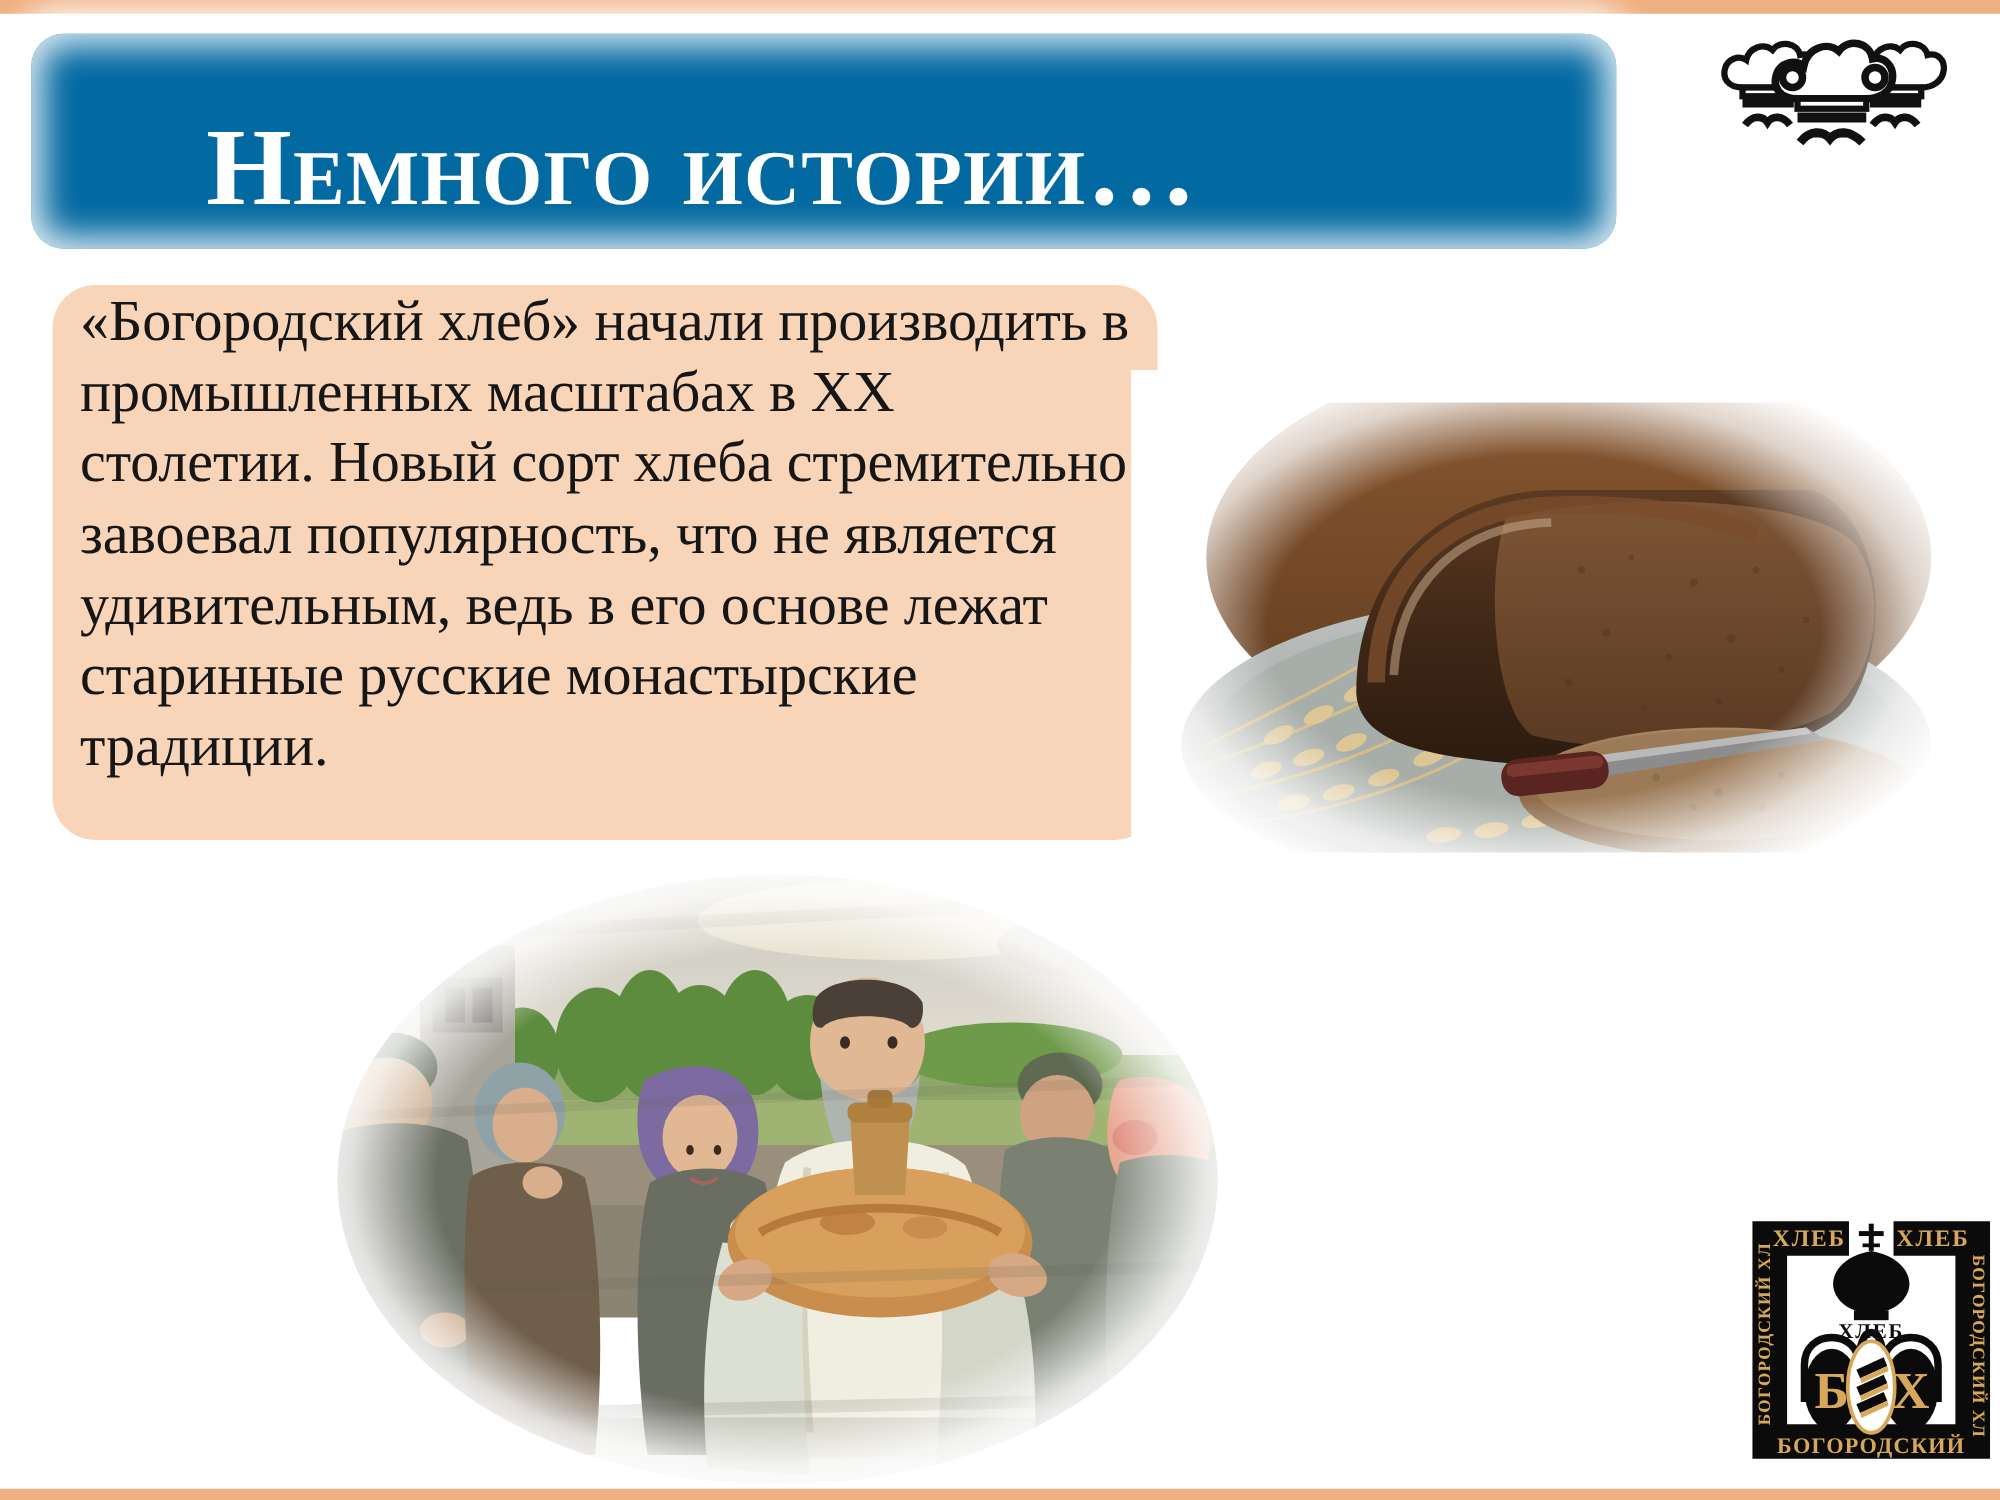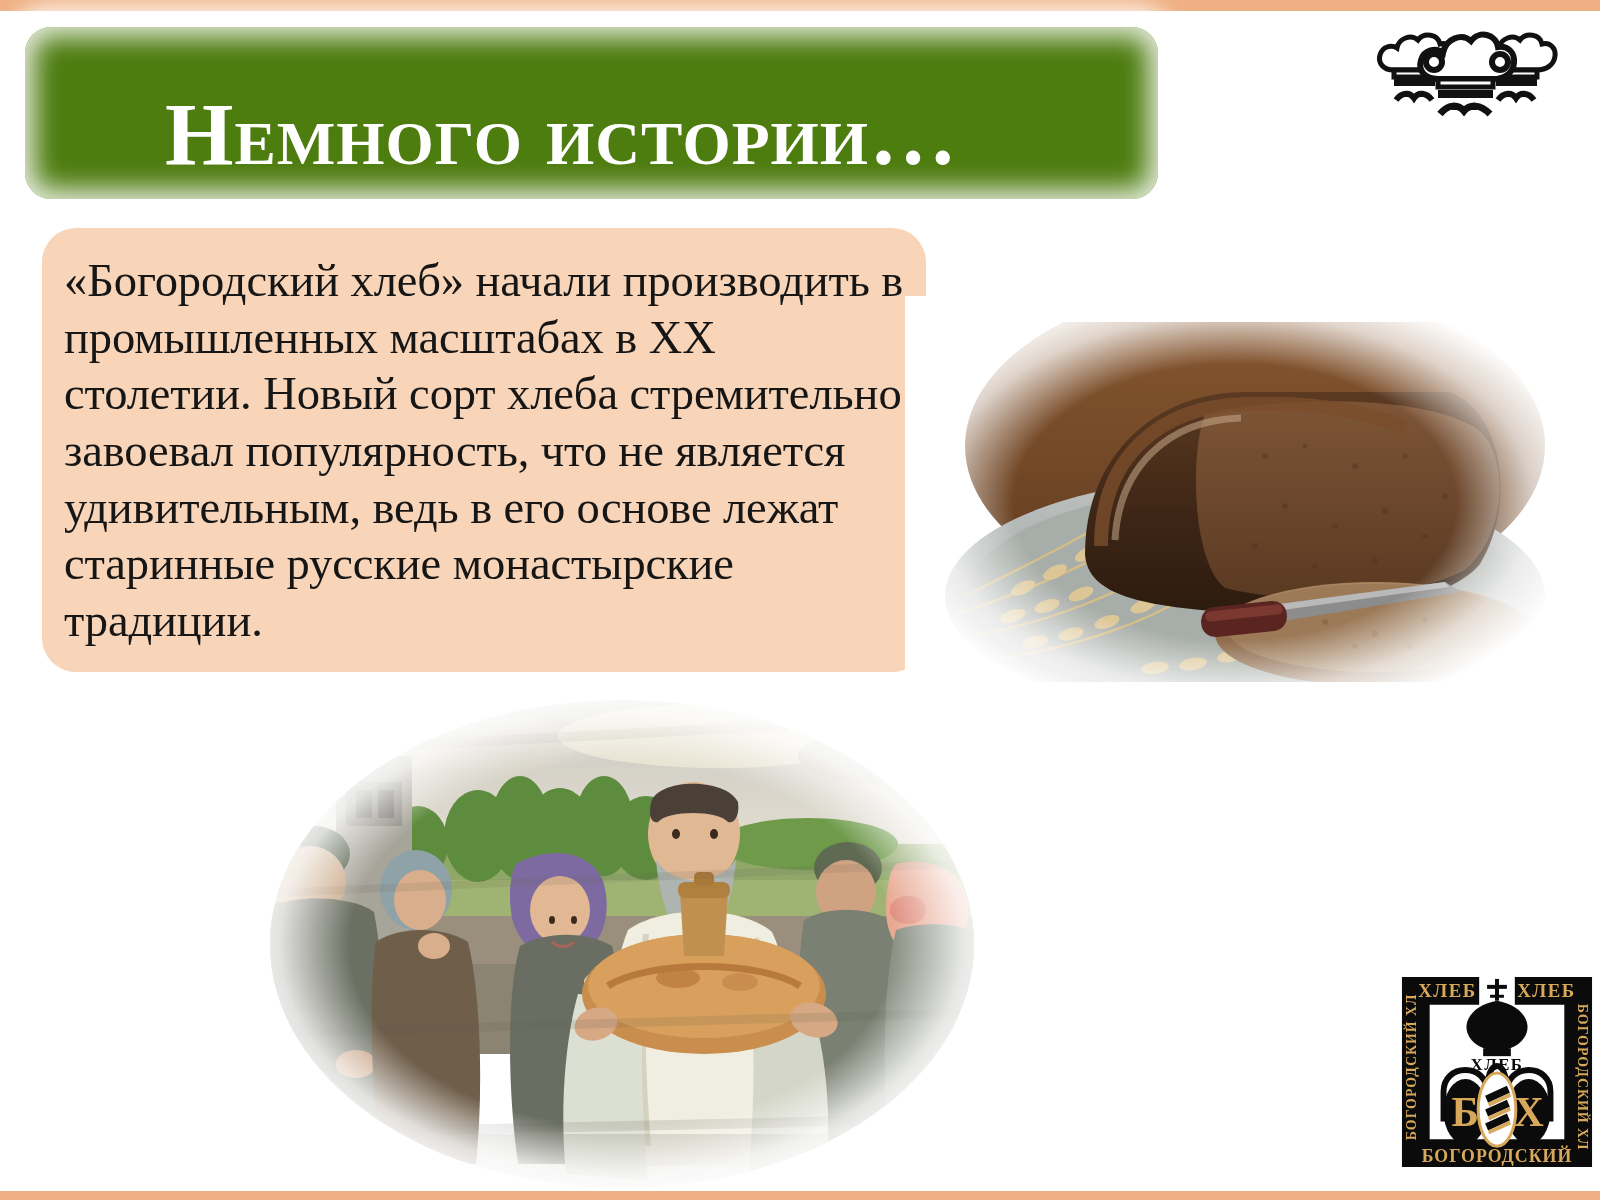--- a/index.html
+++ b/index.html
@@ -17,22 +17,22 @@
     background:#EFB083;
   }
   .strip-bottom{
     position:absolute; left:0; bottom:0; width:1600px; height:9px;
     background:#EFB083;
   }
 
   
   .title-bar{
     position:absolute; left:25px; top:27px;
-    width:1133px; height:172px;
-    background:#4d7c0f;
+    width:1268px; height:172px;
+    background:#0369a1;
     border-radius:26px;
     box-shadow:0 0 26px 10px rgba(255,255,255,0.85) inset;
   }
   .title-bar::after{
     content:""; position:absolute; inset:-9px;
     border-radius:34px;
     box-shadow:0 0 22px 12px rgba(255,255,255,0.9);
     pointer-events:none;
   }
   .title-text{
@@ -54,21 +54,21 @@
   }
 
   
   .text-panel{
     position:absolute; left:42px; top:228px;
     width:884px; height:444px;
     background:#F8D5B8;
     border-radius:34px;
   }
   .body-text{
-    position:absolute; left:64px; top:253px;
+    position:absolute; left:64px; top:230px;
     width:840px;
     color:#161616;
     font-size:46.5px;
     line-height:1.218;
     letter-spacing:-0.1px;
   }
 
   
   .bread-photo{
     position:absolute; left:905px; top:296px;

